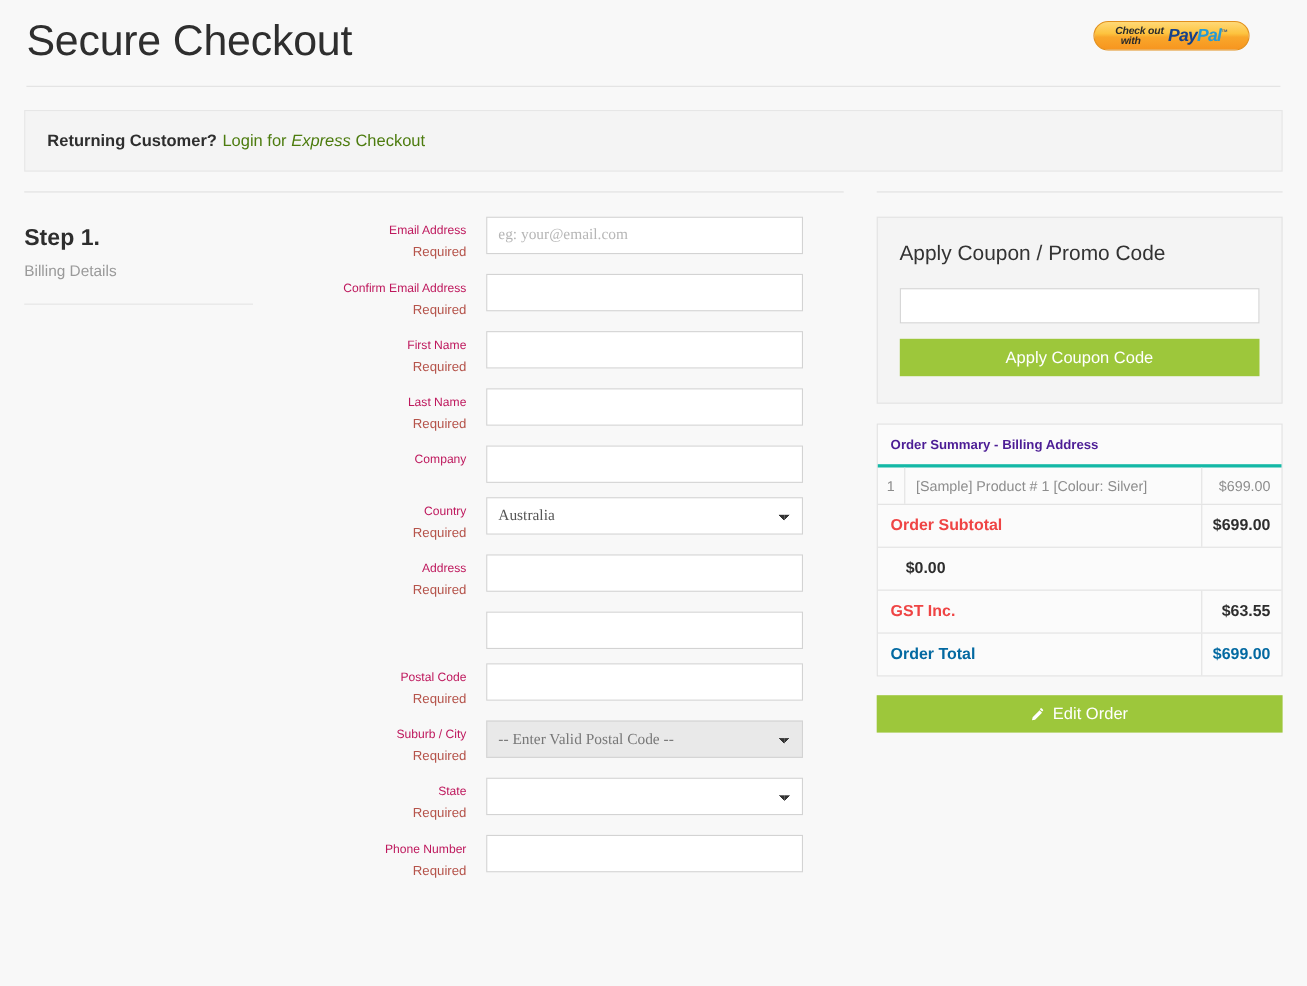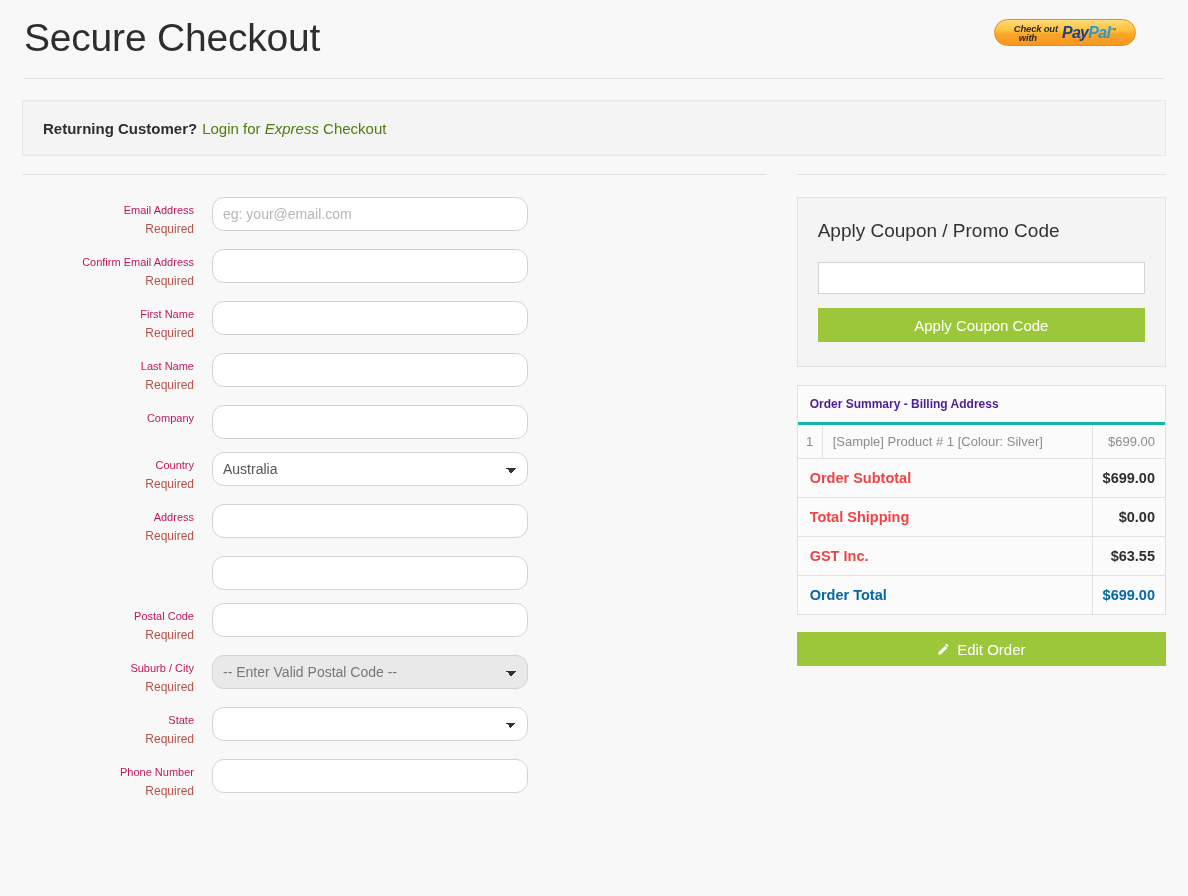--- a/index.html
+++ b/index.html
@@ -89,26 +89,26 @@
   .frow { display: flex; align-items: flex-start; margin-bottom: 13px; }
   .flabel {
     width: 190px; text-align: right; padding-right: 18px; padding-top: 4px;
   }
   .flabel .lt {
     display: block; font-size: 11px; font-weight: normal; color: #be185d; line-height: 19px;
   }
   .flabel .req { display: block; font-size: 12px; color: #b5534a; margin-top: 2px; }
   .fctl { flex: 1; }
   input.txt, select.sel {
-    width: 316px; height: 34px;
+    width: 288px; height: 34px;
     border: 1px solid #d3d3d3; background: #fff;
-    font-family: Liberation Sans, sans-serif;
+    font-family: Liberation Serif, serif;
     font-size: 14px; color: #555;
     padding: 0 10px; outline: none;
-    border-radius: 12px;
+    border-radius: 0;
   }
   input.txt::placeholder { color: #b6b6b6; }
   select.sel {
     -webkit-appearance: none; appearance: none;
     background-image: linear-gradient(45deg,transparent 50%,#333 50%), linear-gradient(135deg,#333 50%,transparent 50%);
     background-position: calc(100% - 16px) 15px, calc(100% - 11px) 15px;
     background-size: 5px 5px, 5px 5px;
     background-repeat: no-repeat;
   }
   select.sel.disabled { background-color: #e9e9e9; color: #777; }
@@ -180,20 +180,25 @@
     <b>Returning Customer?</b>
     <span class="login-link"><span>Login for </span><i>Express</i><span> Checkout</span></span>
   </div>
 
   <div class="cols">
 
     <div class="col-left">
       <hr class="rule">
       <div class="left-inner">
 
+        <div class="step-box">
+          <div class="step-title">Step 1.</div>
+          <div class="step-sub">Billing Details</div>
+          <hr class="step-rule">
+        </div>
 
         <div class="fields">
 
           <div class="frow">
             <div class="flabel">
               <span class="lt">Email Address</span>
               <span class="req">Required</span>
             </div>
             <div class="fctl"><input class="txt" type="text" placeholder="eg: your@email.com" style=""></div>
           </div>
@@ -314,21 +319,20 @@
           <div class="qty">1</div>
           <div class="nm">[Sample] Product # 1 [Colour: Silver]</div>
           <div class="amt">$699.00</div>
         </div>
 
         <div class="sum-row">
           <div class="lbl">Order Subtotal</div>
           <div class="val">$699.00</div>
         </div>
         <div class="sum-row">
-          <div class="lbl">Total Shipping</div>
           <div class="val">$0.00</div>
         </div>
         <div class="sum-row">
           <div class="lbl">GST Inc.</div>
           <div class="val">$63.55</div>
         </div>
         <div class="sum-row total">
           <div class="lbl">Order Total</div>
           <div class="val">$699.00</div>
         </div>

